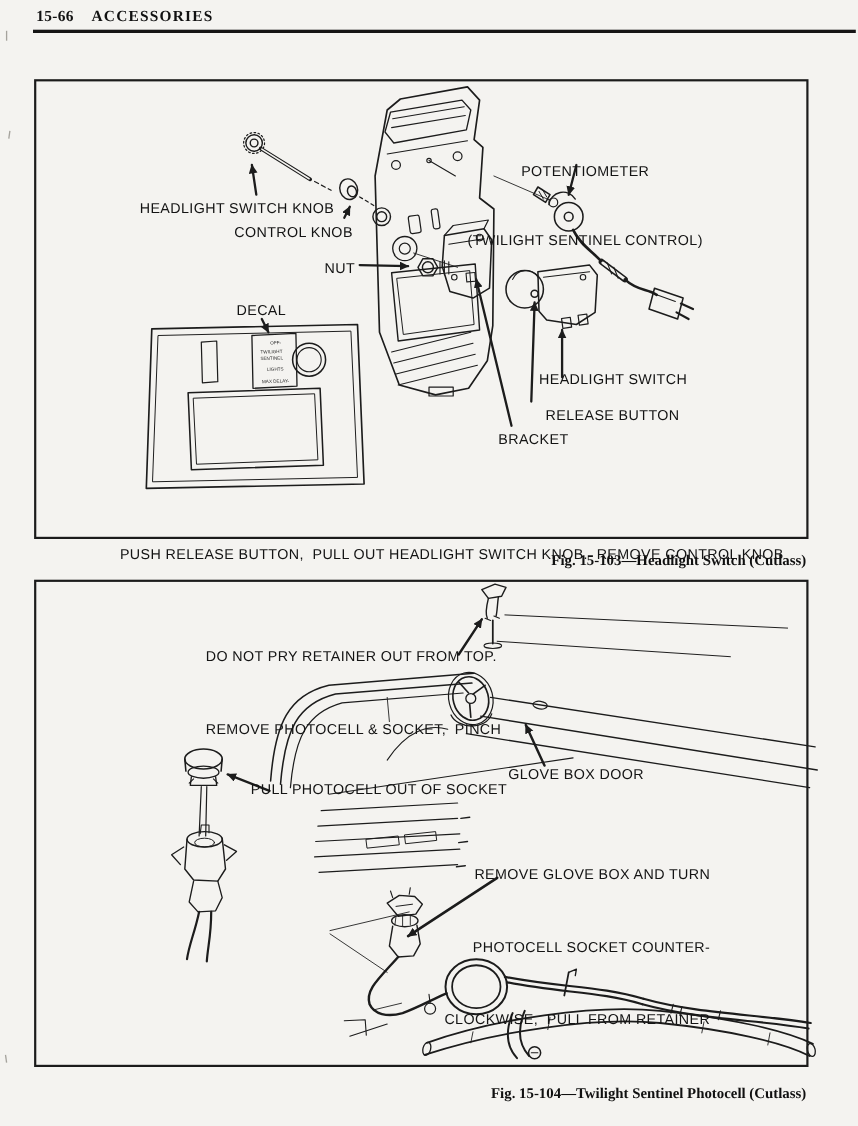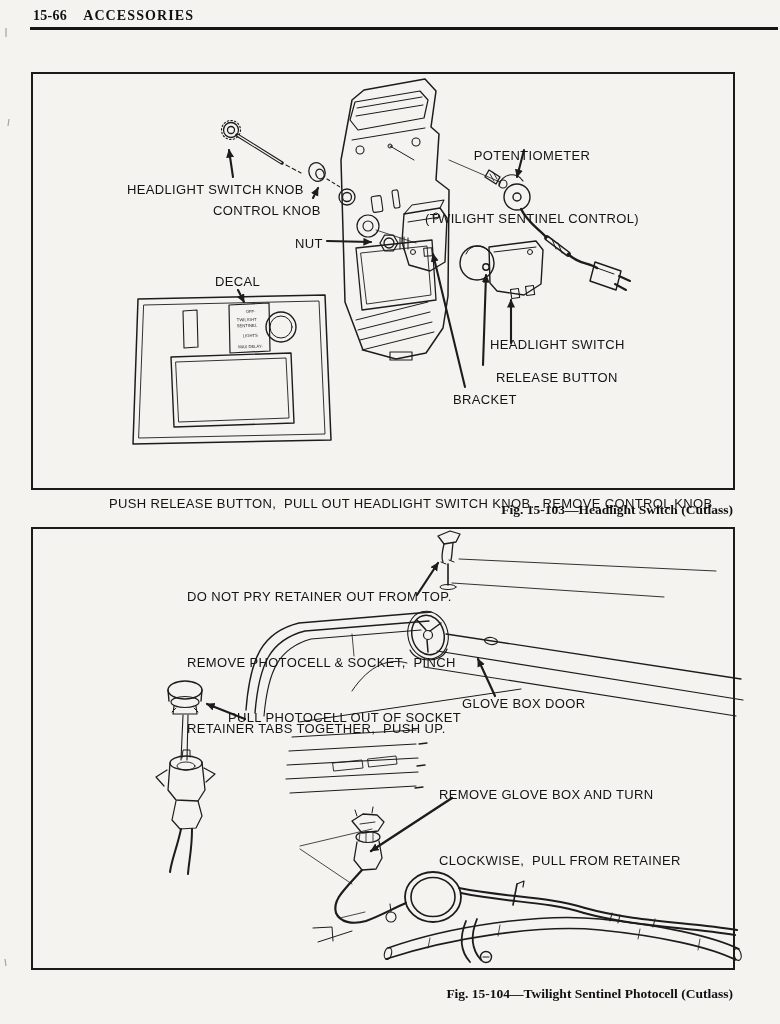--- a/index.html
+++ b/index.html
@@ -332,21 +332,21 @@
 <div class="lbl" style="left:496px; top:367px;">RELEASE BUTTON</div>
 <div class="lbl" style="left:453px; top:389px;">BRACKET</div>
 <div class="lbl note" style="left:109px; top:449px;">
   <div>PUSH RELEASE BUTTON,  PULL OUT HEADLIGHT SWITCH KNOB.  REMOVE CONTROL KNOB</div>
 </div>
 <div class="caption" id="caption1">Fig. 15-103—Headlight Switch (Cutlass)</div>
 
 <div class="lbl note" style="left:187px; top:542px;">
   <div>DO NOT PRY RETAINER OUT FROM TOP.</div>
   <div>REMOVE PHOTOCELL &amp; SOCKET,  PINCH</div>
-  <div>RETAINER TABS TOGETHER,  PUSH UP.</div>
 </div>
 <div class="lbl" style="left:462px; top:693px;">GLOVE BOX DOOR</div>
 <div class="lbl" style="left:228px; top:707px;">PULL PHOTOCELL OUT OF SOCKET</div>
-<div class="lbl note" style="left:439px; top:740px;">
+<div class="lbl note" style="left:404px; top:740px;text-align:right;">
   <div>REMOVE GLOVE BOX AND TURN</div>
+  <div>PHOTOCELL SOCKET COUNTER-</div>
   <div>CLOCKWISE,  PULL FROM RETAINER</div>
 </div>
 <div class="caption" id="caption2">Fig. 15-104—Twilight Sentinel Photocell (Cutlass)</div>
 
 </body></html>

